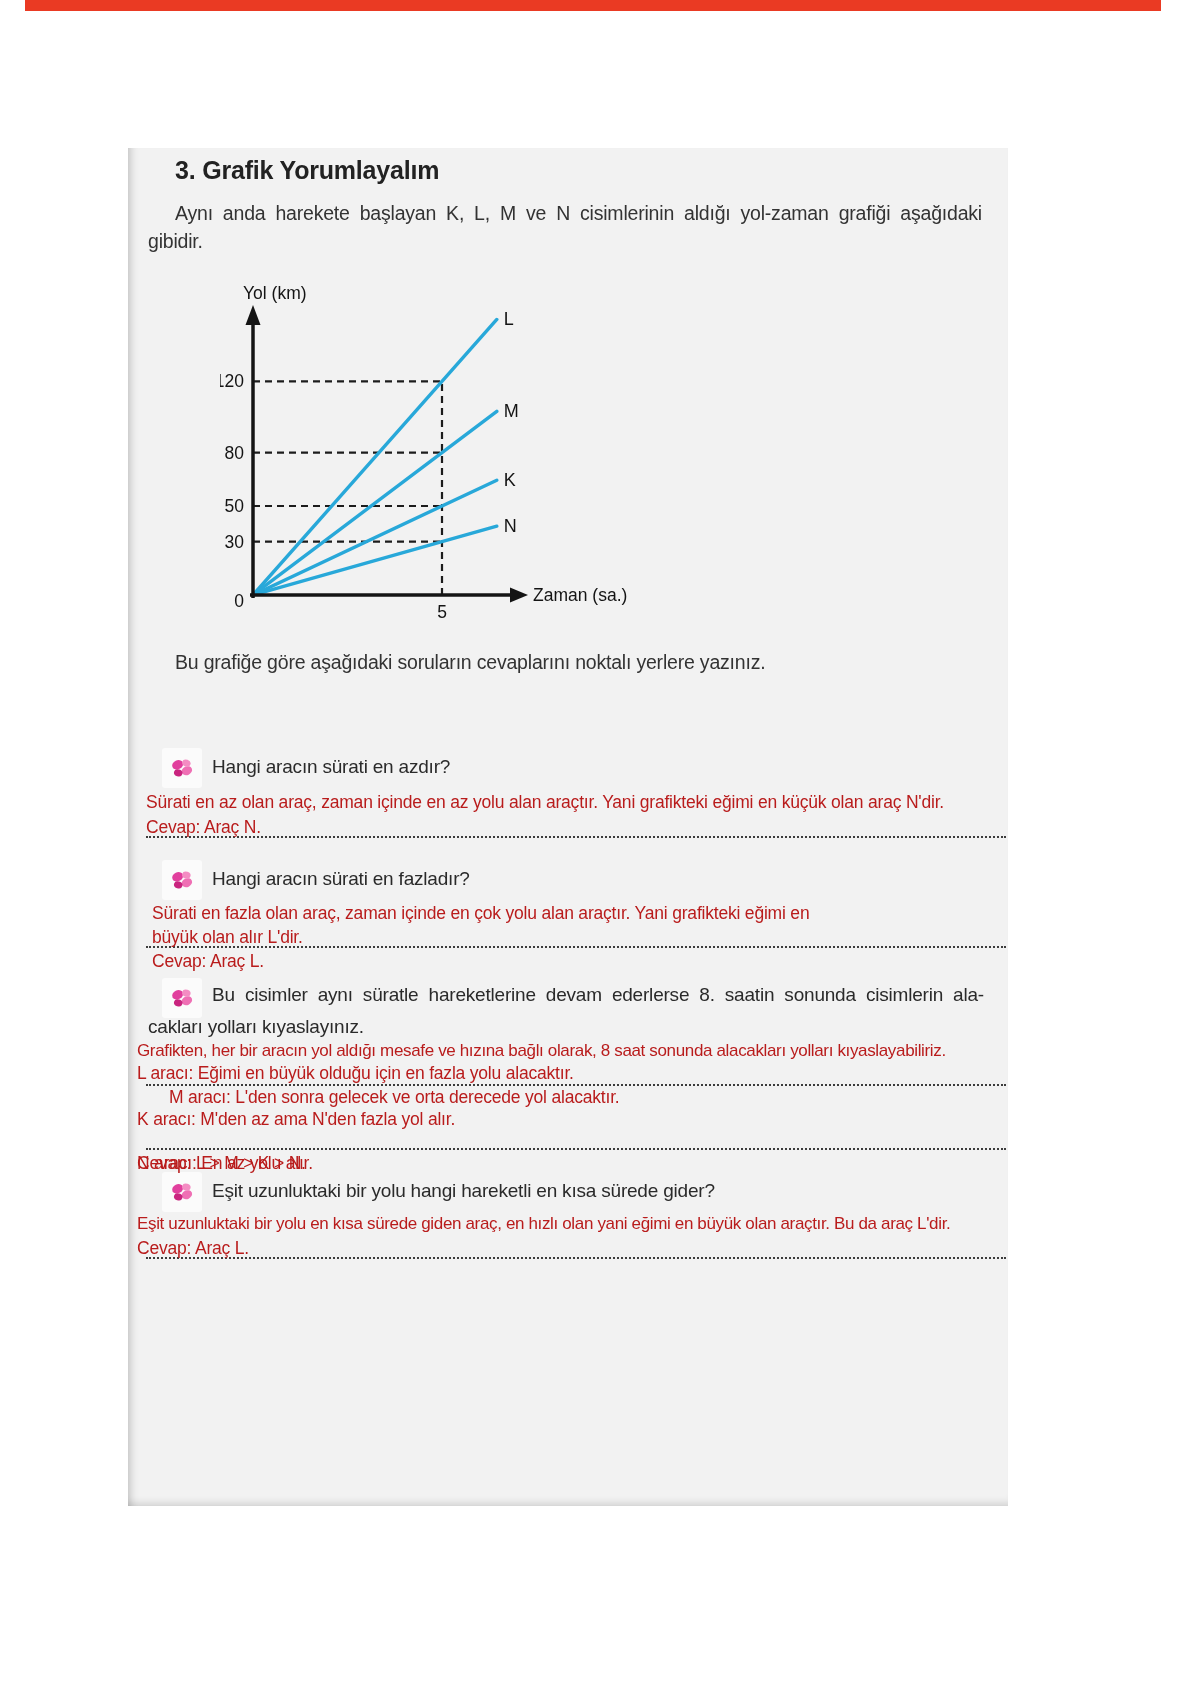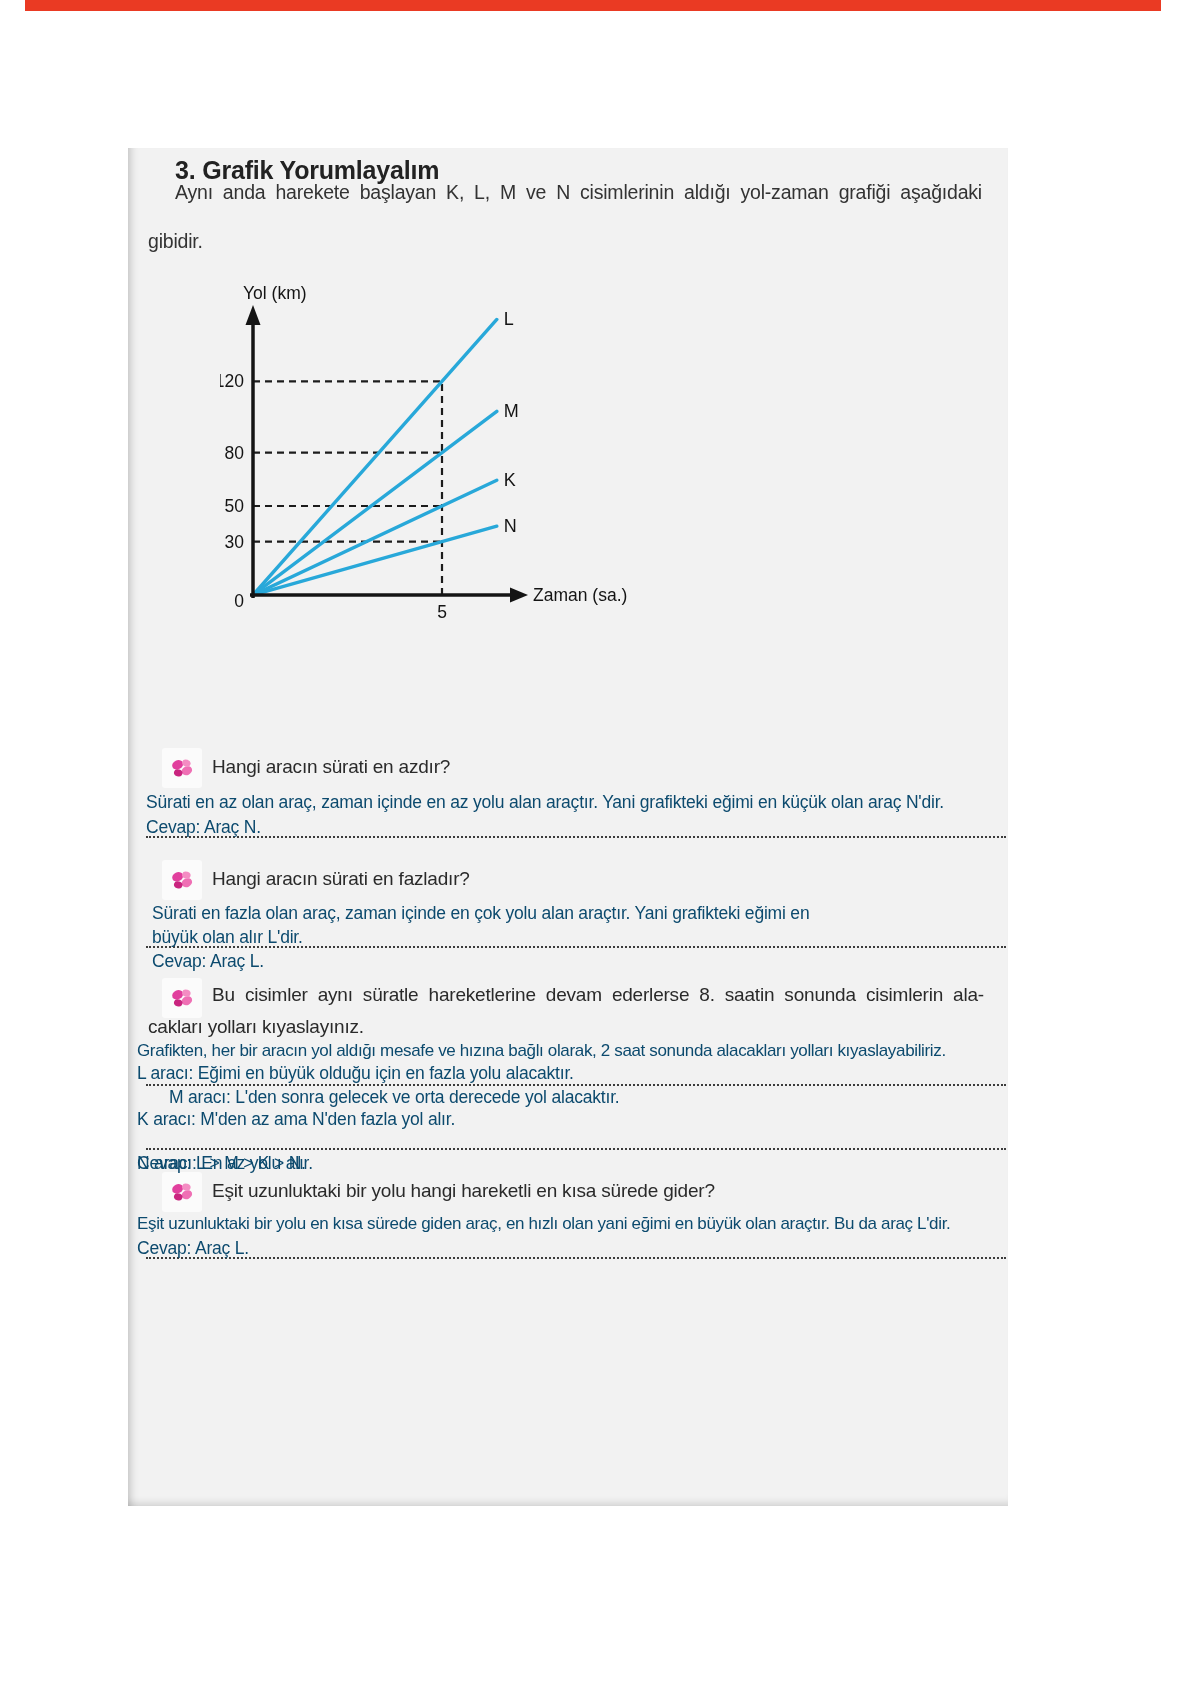--- a/index.html
+++ b/index.html
@@ -6,42 +6,42 @@
   .canvas{position:relative;width:1181px;height:1683px;background:#ffffff;overflow:hidden;
           font-family:"Liberation Sans", sans-serif;color:#2a2a2a;}
   .topband{position:absolute;top:0;left:25px;width:1136px;height:11px;background:#ea3a23;}
   .paper{position:absolute;left:128px;top:148px;width:880px;height:1358px;background:#f2f2f2;
          box-shadow:inset 10px 0 9px -8px rgba(0,0,0,0.22), inset 0 -9px 8px -7px rgba(0,0,0,0.16);}
   .abs{position:absolute;}
   .title{font-size:25px;font-weight:bold;color:#222;letter-spacing:-0.2px;}
   .body-text{font-size:19.5px;color:#333;letter-spacing:-0.2px;}
   .just{text-align:justify;text-align-last:justify;}
   .qtext{font-size:19px;color:#2a2a2a;letter-spacing:-0.2px;}
-  .ans{font-size:17.5px;color:#0c4a6e;letter-spacing:-0.2px;white-space:nowrap;z-index:3;text-align:right;}
+  .ans{font-size:17.5px;color:#b91c1c;letter-spacing:-0.2px;white-space:nowrap;z-index:3;text-align:right;}
   .ans.long{font-size:17px;letter-spacing:-0.35px;}
   .leader{border-bottom:2px dotted #3c3c3c;height:0;z-index:1;}
   .qicon{position:absolute;width:40px;height:40px;background:#fbfbfb;border-radius:3px;
          display:flex;align-items:center;justify-content:center;z-index:2;}
   .qicon svg{width:26px;height:26px;}
   .pagenum{position:absolute;left:0;top:1541px;width:100%;text-align:center;
            font-size:20px;color:#222;}
   #chart-svg text{font-family:"Liberation Sans", sans-serif;fill:#141414;}
 </style>
 </head>
 <body>
 
 <div class="canvas">
 
   <div class="topband"></div>
 
   <div class="paper"></div>
 
   <div class="abs title" style="left:175px;top:156px;">3. Grafik Yorumlayalım</div>
 
-  <div class="abs body-text just" style="left:175px;top:181px;width:807px;">Aynı anda harekete başlayan K, L, M ve N cisimlerinin aldığı yol-zaman grafiği aşağıdaki</div>
+  <div class="abs body-text just" style="left:175px;top:202px;width:807px;">Aynı anda harekete başlayan K, L, M ve N cisimlerinin aldığı yol-zaman grafiği aşağıdaki</div>
   <div class="abs body-text" style="left:148px;top:230px;">gibidir.</div>
 
   <div class="abs" style="left:220px;top:275px;width:410px;height:352px;">
     <svg id="chart-svg" width="410" height="352" viewBox="0 0 410 352">
         <line x1="33" y1="266.6" x2="222" y2="266.6" stroke="#1c1c1c" stroke-width="2.2" stroke-dasharray="7 5"></line>
         <line x1="33" y1="231" x2="222" y2="231" stroke="#1c1c1c" stroke-width="2.2" stroke-dasharray="7 5"></line>
         <line x1="33" y1="177.6" x2="222" y2="177.6" stroke="#1c1c1c" stroke-width="2.2" stroke-dasharray="7 5"></line>
         <line x1="33" y1="106.4" x2="222" y2="106.4" stroke="#1c1c1c" stroke-width="2.2" stroke-dasharray="7 5"></line>
         <line x1="222" y1="320" x2="222" y2="106.4" stroke="#1c1c1c" stroke-width="2.2" stroke-dasharray="7 5"></line>
         <line x1="33" y1="320" x2="276.81" y2="44.45599999999996" stroke="#28a8d9" stroke-width="3.4" stroke-linecap="round"></line>
@@ -60,20 +60,21 @@
         <text x="313" y="326" font-size="17.5">Zaman (sa.)</text>
         <text x="24" y="332" font-size="17.5" text-anchor="end">0</text>
         <text x="24" y="272.6" font-size="17.5" text-anchor="end">30</text>
         <text x="24" y="237" font-size="17.5" text-anchor="end">50</text>
         <text x="24" y="183.6" font-size="17.5" text-anchor="end">80</text>
         <text x="24" y="112.4" font-size="17.5" text-anchor="end">120</text>
         <text x="222" y="343" font-size="17.5" text-anchor="middle">5</text>
       </svg>
   </div>
 
+  <div class="abs body-text" style="left:175px;top:651px;">Bu grafiğe göre aşağıdaki soruların cevaplarını noktalı yerlere yazınız.</div>
 
   <span class="qicon" style="left:162px;top:748px;">
     <svg viewBox="0 0 24 24">
       <ellipse cx="8" cy="9" rx="5.2" ry="4.2" fill="#e13f9d" transform="rotate(-25 8 9)"></ellipse>
       <ellipse cx="16.5" cy="14.5" rx="5" ry="4" fill="#ef6fb4" transform="rotate(-25 16.5 14.5)"></ellipse>
       <ellipse cx="16" cy="7.5" rx="4" ry="3.2" fill="#f48cc3" transform="rotate(20 16 7.5)"></ellipse>
       <ellipse cx="8.5" cy="16.5" rx="4" ry="3.2" fill="#c9247f" transform="rotate(20 8.5 16.5)"></ellipse>
     </svg>
   </span>
   <div class="abs qtext" style="left:212px;top:756px;">Hangi aracın sürati en azdır?</div>
@@ -98,21 +99,21 @@
   <span class="qicon" style="left:162px;top:978px;">
     <svg viewBox="0 0 24 24">
       <ellipse cx="8" cy="9" rx="5.2" ry="4.2" fill="#e13f9d" transform="rotate(-25 8 9)"></ellipse>
       <ellipse cx="16.5" cy="14.5" rx="5" ry="4" fill="#ef6fb4" transform="rotate(-25 16.5 14.5)"></ellipse>
       <ellipse cx="16" cy="7.5" rx="4" ry="3.2" fill="#f48cc3" transform="rotate(20 16 7.5)"></ellipse>
       <ellipse cx="8.5" cy="16.5" rx="4" ry="3.2" fill="#c9247f" transform="rotate(20 8.5 16.5)"></ellipse>
     </svg>
   </span>
   <div class="abs qtext just" style="left:212px;top:984px;width:772px;">Bu cisimler aynı süratle hareketlerine devam ederlerse 8. saatin sonunda cisimlerin ala-</div>
   <div class="abs qtext" style="left:148px;top:1016px;">cakları yolları kıyaslayınız.</div>
-  <div class="abs ans long" style="left:137px;top:1041px;">Grafikten, her bir aracın yol aldığı mesafe ve hızına bağlı olarak, 2 saat sonunda alacakları yolları kıyaslayabiliriz.</div>
+  <div class="abs ans long" style="left:137px;top:1041px;">Grafikten, her bir aracın yol aldığı mesafe ve hızına bağlı olarak, 8 saat sonunda alacakları yolları kıyaslayabiliriz.</div>
   <div class="abs ans" style="left:137px;top:1063px;">L aracı: Eğimi en büyük olduğu için en fazla yolu alacaktır.</div>
   <div class="abs leader" style="left:146px;top:1084px;width:860px;"></div>
   <div class="abs ans" style="left:137px;top:1087px;margin-left:32px;">M aracı: L'den sonra gelecek ve orta derecede yol alacaktır.</div>
   <div class="abs ans" style="left:137px;top:1109px;">K aracı: M'den az ama N'den fazla yol alır.</div>
   <div class="abs ans" style="left:137px;top:1153px;">N aracı: En az yolu alır.</div>
   <div class="abs leader" style="left:146px;top:1148px;width:860px;"></div>
   <div class="abs ans" style="left:137px;top:1153px;">Cevap: L &gt; M &gt; K &gt; N.</div>
 
   <span class="qicon" style="left:162px;top:1172px;">
     <svg viewBox="0 0 24 24">

